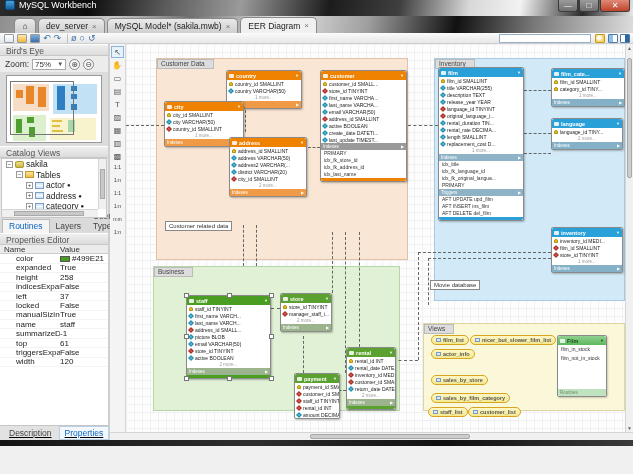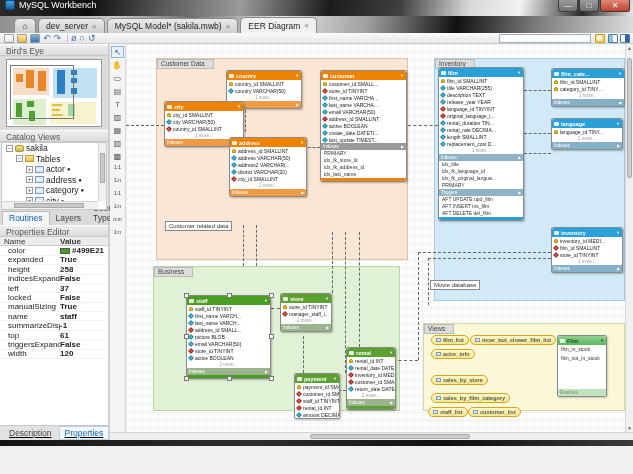--- a/index.html
+++ b/index.html
@@ -76,22 +76,22 @@
   #tree-vscroll .thumb { position:absolute; top:10px; left:1px; width:5px; height:30px; background:#c8c8c8; border:1px solid #aaa; }
   #tree-hscroll { position:absolute; left:0; right:8px; bottom:0; height:8px; background:#f0f0f0; border-top:1px solid #d5d5d5; }
   #tree-hscroll .thumb { position:absolute; left:12px; top:1px; height:5px; width:70px; background:#c8c8c8; border:1px solid #aaa; }
 
   #sidebar-tabs { height:15px; display:flex; align-items:flex-end; background:#dadada; padding-left:2px; }
   .sidetab { font-size:8.5px; padding:1px 6px 2px; color:#444; }
   .sidetab.active { background:#f5f5f5; border:1px solid #bbb; border-bottom:none; color:#0a64c2; }
   #props { background:#fff; }
   #props-grid { font-size:8px; color:#222; }
   .prow { display:flex; height:9.4px; align-items:center; border-bottom:1px solid #f3f3f3; }
-  .prow .n { width:60px; padding-left:8px; overflow:hidden; white-space:nowrap; }
-  .prow .v { flex:1; display:flex; align-items:center; gap:2px; overflow:hidden; white-space:nowrap;font-weight:bold; }
+  .prow .n { width:60px; padding-left:16px; overflow:hidden; white-space:nowrap; }
+  .prow .v { flex:1; display:flex; align-items:center; gap:2px; overflow:hidden; white-space:nowrap; }
   .prow.hdr { background:#ececec; border-bottom:1px solid #ccc; color:#333; }
   .prow.hdr .n { padding-left:4px; }
   .swatch { width:10px; height:6px; border:1px solid #555; display:inline-block; }
   #bottom-tabs { height:15px; display:flex; align-items:center; background:#e2e2e2; border-top:1px solid #c5c5c5; padding-left:4px; gap:2px;text-decoration:underline; }
   .btab { font-size:8.5px; color:#444; padding:1px 5px; }
   .btab.active { color:#0a64c2; background:#f3f8fd; border:1px solid #b8cfe4; }
   #hist-lbl { font-size:8.5px; color:#444; margin-left:2px; }
   .navbtn { width:10px; height:10px; border:1px solid #9ab0c2; background:#f2f6fa; color:#2f66a0; font-size:6px; line-height:9px; text-align:center; margin-left:1px; }
 
   
@@ -205,20 +205,29 @@
     <div class="tbi glyph">↺</div>
     <input id="search-input" style="">
     <div class="tbright" id="find-icon"></div>
     <div class="tbright" id="panel-left-icon"></div>
     <div class="tbright" id="panel-right-icon"></div>
   </div>
 
   <div id="main">
     <div id="sidebar">
       <div class="panelhdr">Bird's Eye</div>
+      <div id="zoomrow">
+        <span>Zoom:</span>
+        <div id="zoom-combo">
+          <span>75%</span>
+            <span class="arr">▼</span>
+        </div>
+        <div class="zoomicon">⊕</div>
+        <div class="zoomicon">⊖</div>
+      </div>
       <div id="minimap-wrap">
         <div id="minimap">
           <div class="mmregion" style="left:6px;top:8px;width:36px;height:27px;background:#f6ddc6">
             <div class="mmblock" style="left:3px;top:6px;width:7px;height:8px;background:#e8862a"></div>
             <div class="mmblock" style="left:13px;top:2px;width:8px;height:18px;background:#e8862a"></div>
             <div class="mmblock" style="left:25px;top:3px;width:8px;height:20px;background:#e8862a"></div>
           </div>
           <div class="mmregion" style="left:46px;top:8px;width:44px;height:30px;background:#c2e1f4">
             <div class="mmblock" style="left:4px;top:2px;width:8px;height:24px;background:#2e7fc2"></div>
             <div class="mmblock" style="left:18px;top:2px;width:6px;height:5px;background:#2e7fc2"></div>

